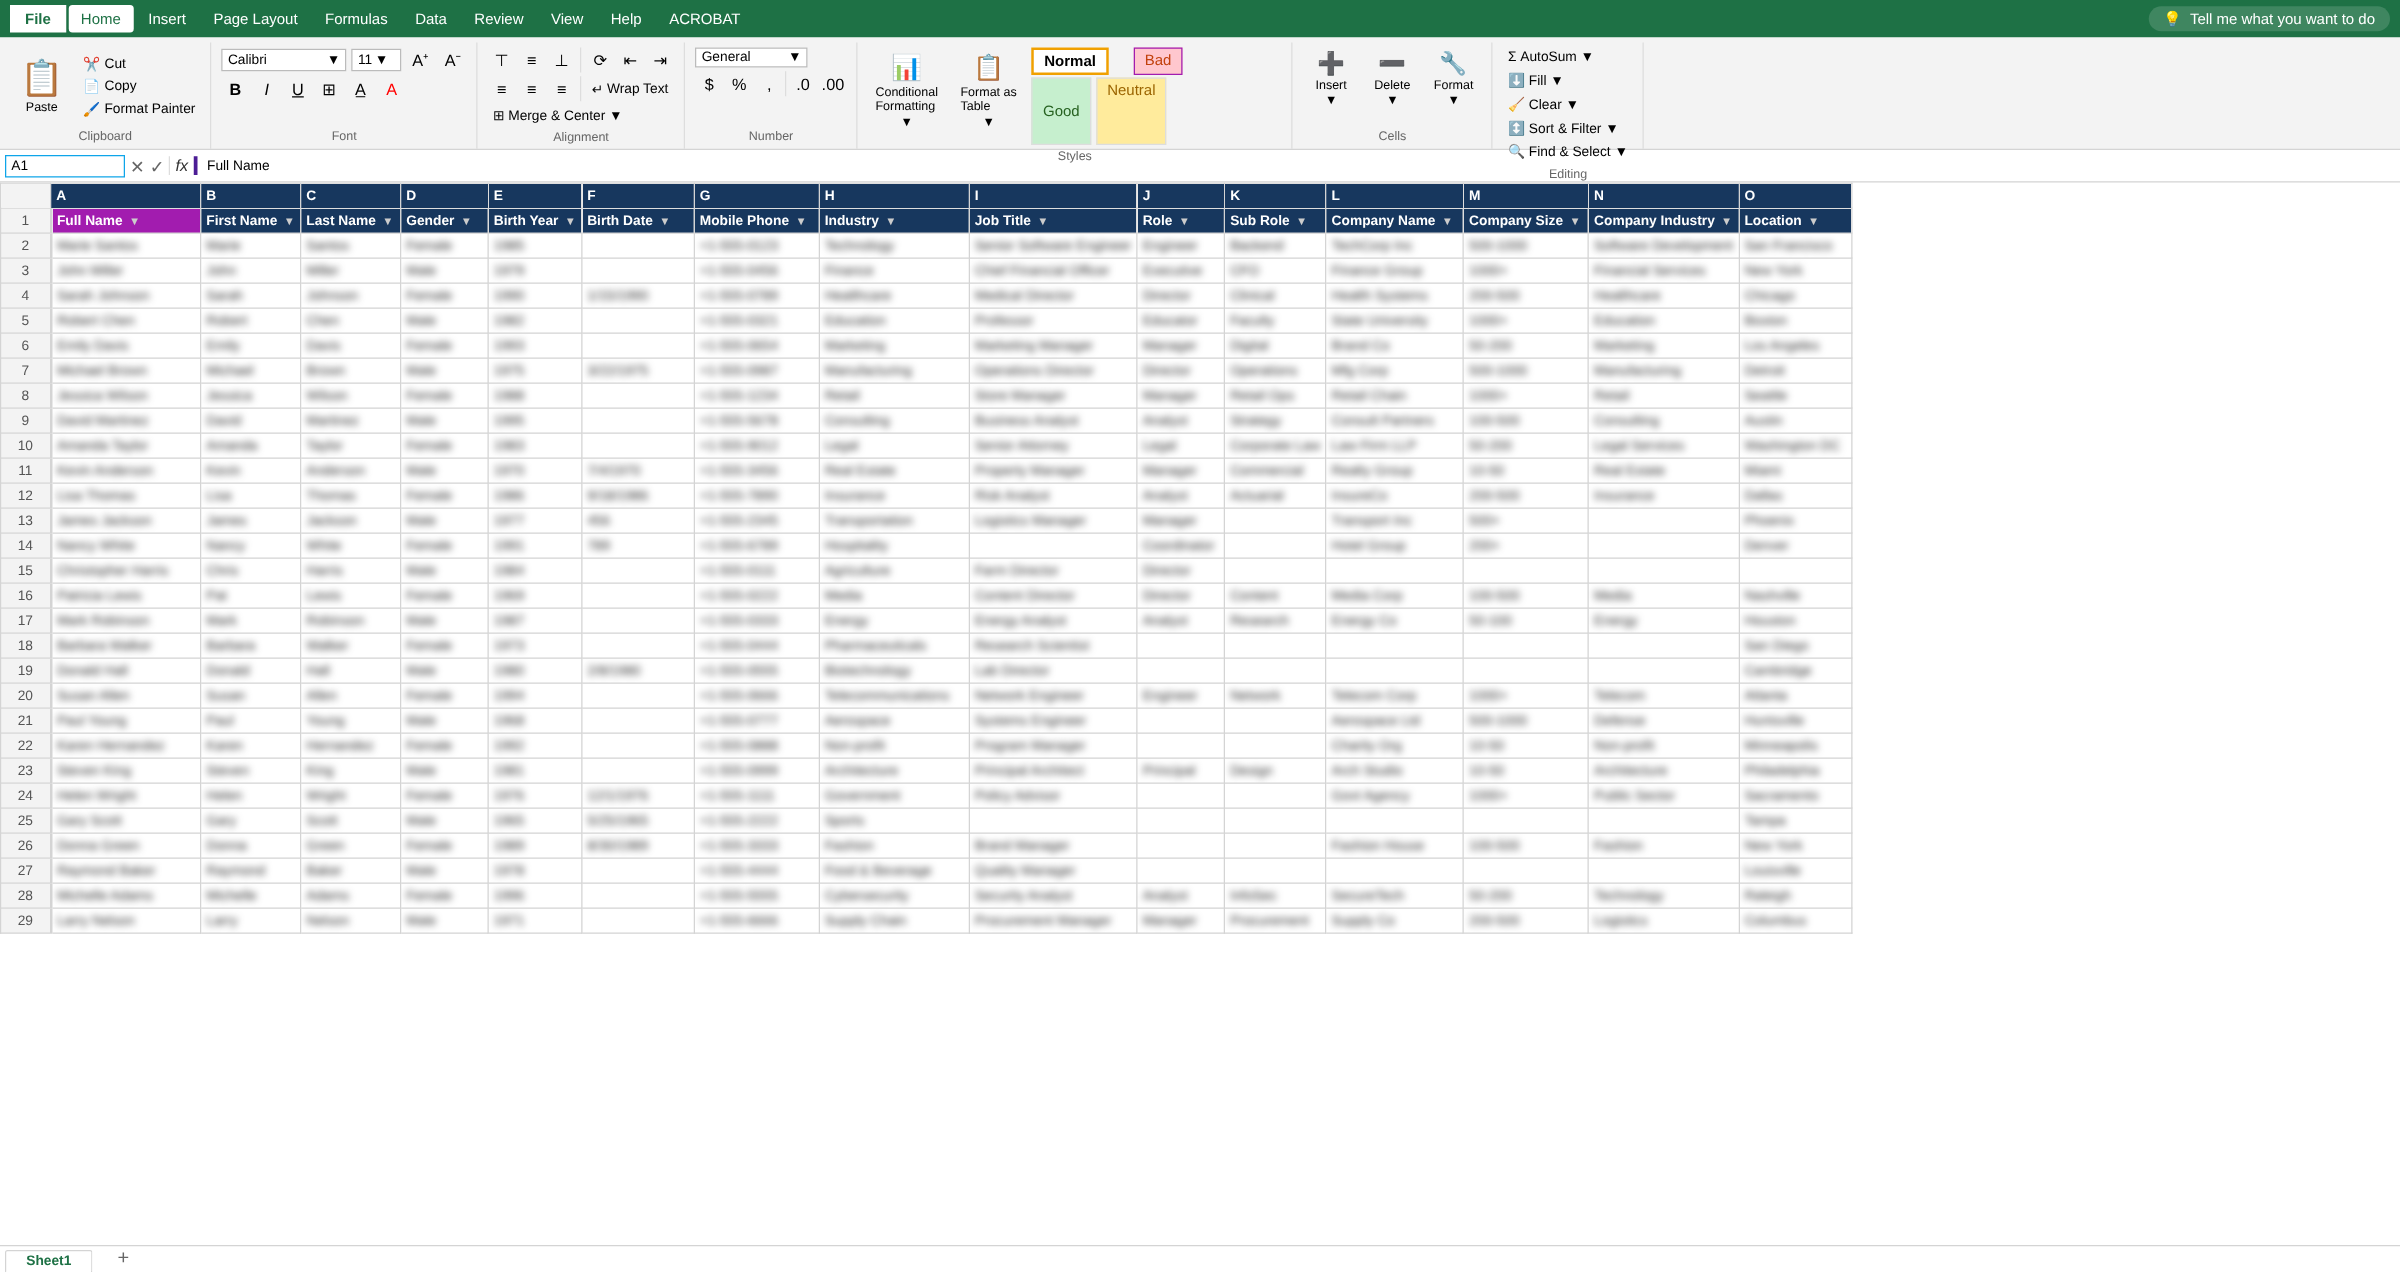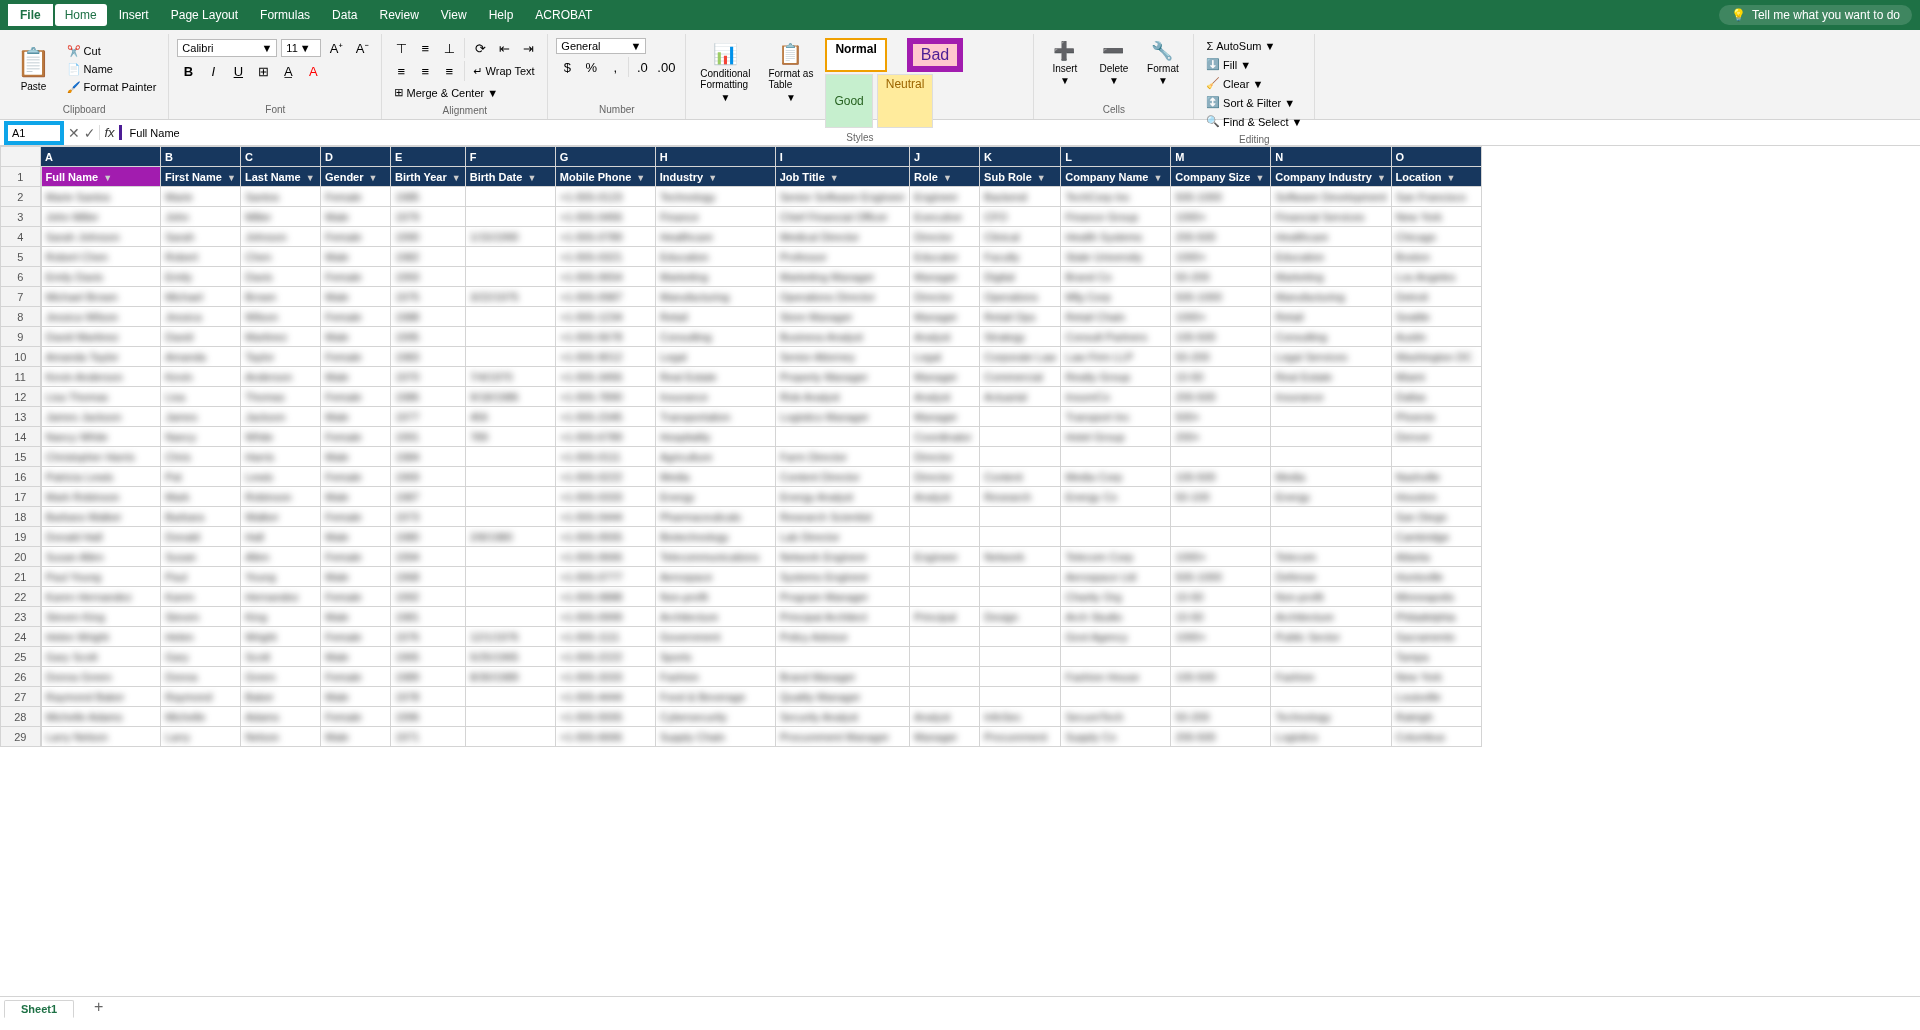--- a/index.html
+++ b/index.html
@@ -133,24 +133,24 @@
     }
     .style-normal {
       background: #fff;
       border: 2px solid #f0a000;
       padding: 2px 8px;
       font-size: 12px;
       font-weight: 600;
     }
     .style-bad {
       background: #ffc7ce;
-      border: 6px solid #a21caf;
+      border: 1px solid #a21caf;
       padding: 2px 8px;
-      font-size: 16px;
-      color: #4c1d95;
+      font-size: 12px;
+      color: #c2410c;
     }
     .style-good {
       background: #c6efce;
       border: 1px solid #ddd;
       padding: 19px 8px;
       font-size: 12px;
       color: #276221;
     }
     .style-neutral {
       background: #ffeb9c;
@@ -164,22 +164,22 @@
     .formula-bar {
       display: flex;
       align-items: center;
       border-bottom: 1px solid #d4d4d4;
       height: 26px;
       background: #fff;
       padding: 0 4px;
       gap: 4px;
     }
     .name-box {
-      width: 60px;
-      border: 4px solid #0ea5e9;
+      width: 96px;
+      border: 1px solid #0ea5e9;
       padding: 2px 4px;
       font-size: 11px;
     }
     .formula-icons {
       display: flex;
       gap: 4px;
       color: #666;
       font-size: 14px;
     }
     .fx-label {
@@ -356,21 +356,21 @@
         <span class="icon">📋</span>
         <span>Paste</span>
       </div>
       <div class="small-col">
         <div class="ribbon-btn-small">
           <span>✂️</span>
           <span>Cut</span>
         </div>
         <div class="ribbon-btn-small">
           <span>📄</span>
-          <span>Name</span>
+          <span>Copy</span>
         </div>
         <div class="ribbon-btn-small">
           <span>🖌️</span>
           <span>Format Painter</span>
         </div>
       </div>
     </div>
     <span class="group-label">Clipboard</span>
   </div>
 

